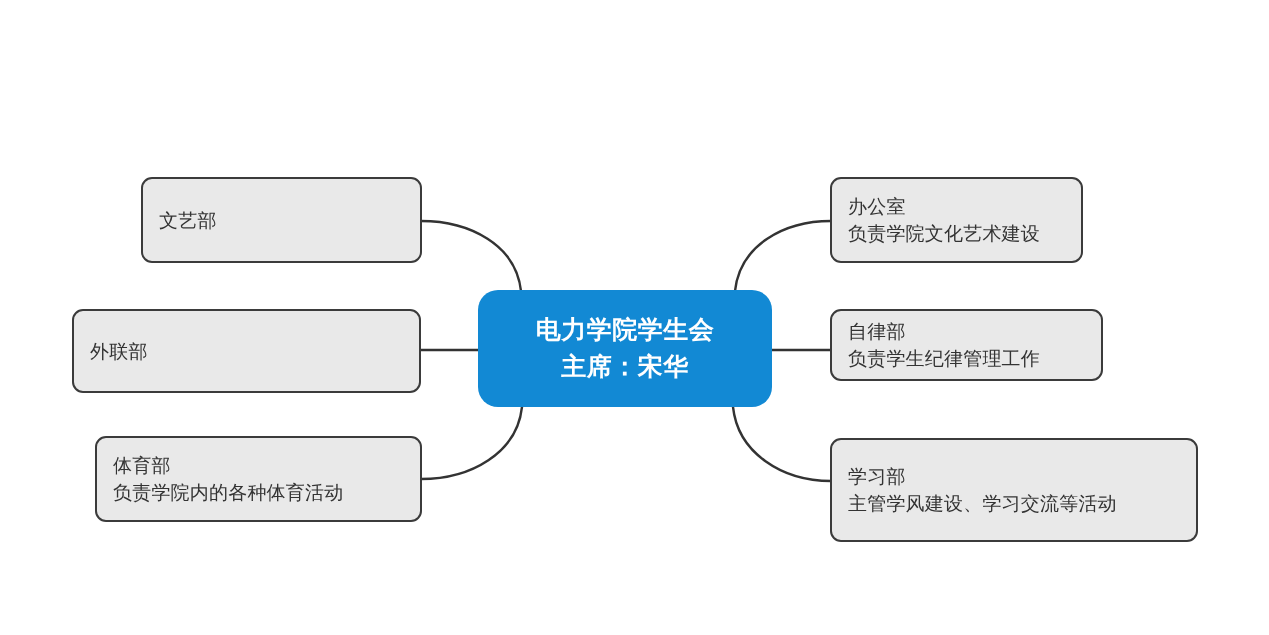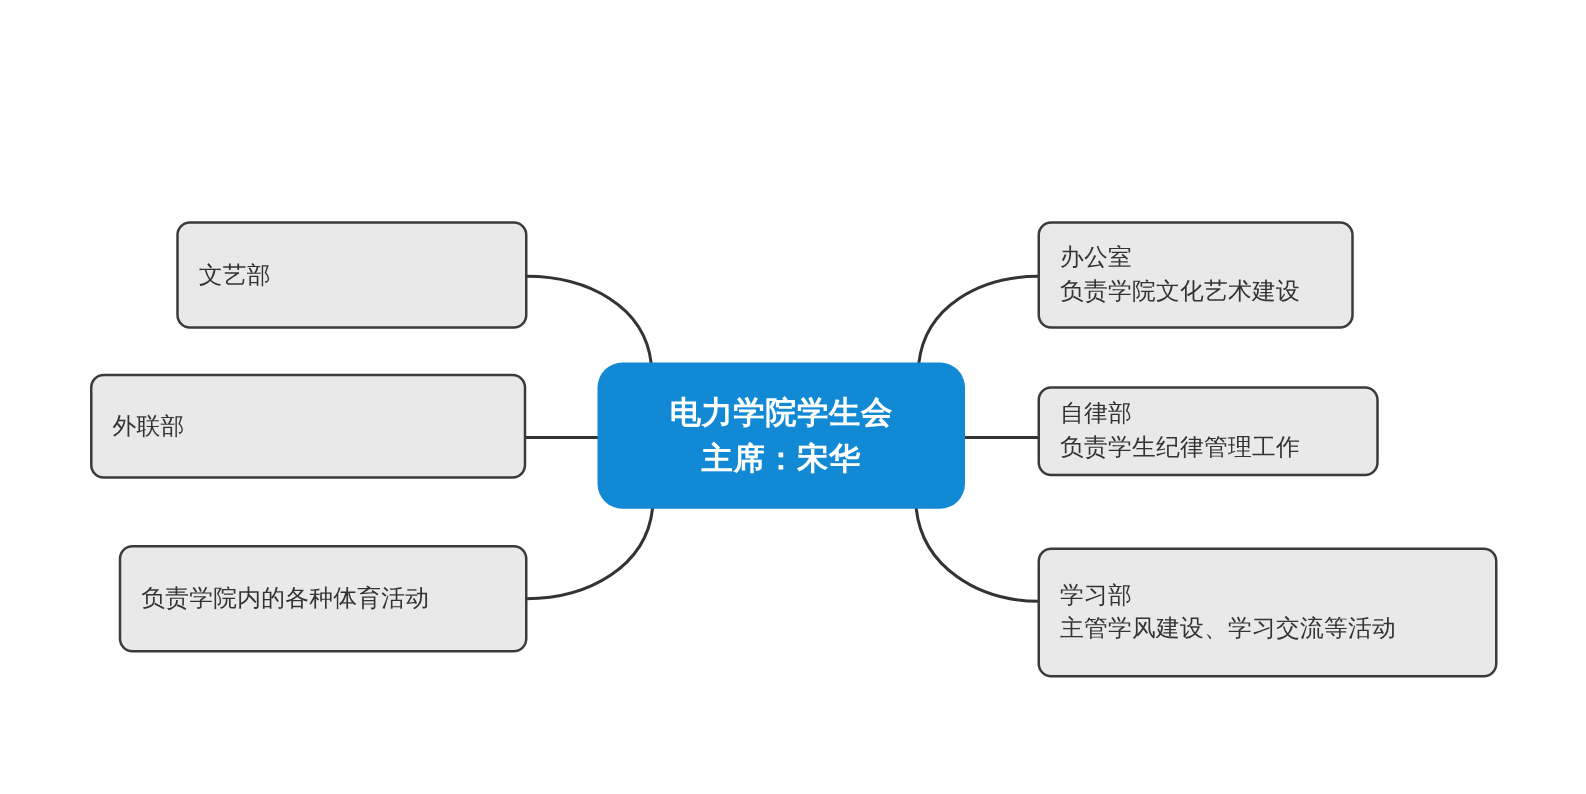--- a/index.html
+++ b/index.html
@@ -80,25 +80,26 @@
 
   <div class="node central" style="left:478px; top:290px; width:294px; height:117px;">
     <div class="line">电力学院学生会</div>
     <div class="line">主席：宋华</div>
   </div>
 
   <div class="node branch" style="left:141px; top:177px; width:281px; height:86px;">
     <div class="line">文艺部</div>
   </div>
 
-  <div class="node branch" style="left:72px; top:299px; width:349px; height:84px;">
+  <div class="node branch" style="left:72px; top:309px; width:349px; height:84px;">
     <div class="line">外联部</div>
   </div>
 
   <div class="node branch" style="left:95px; top:436px; width:327px; height:86px;">
+    <div class="line">体育部</div>
     <div class="line">负责学院内的各种体育活动</div>
   </div>
 
   <div class="node branch" style="left:830px; top:177px; width:253px; height:86px;">
     <div class="line">办公室</div>
     <div class="line">负责学院文化艺术建设</div>
   </div>
 
   <div class="node branch" style="left:830px; top:309px; width:273px; height:72px;">
     <div class="line">自律部</div>

